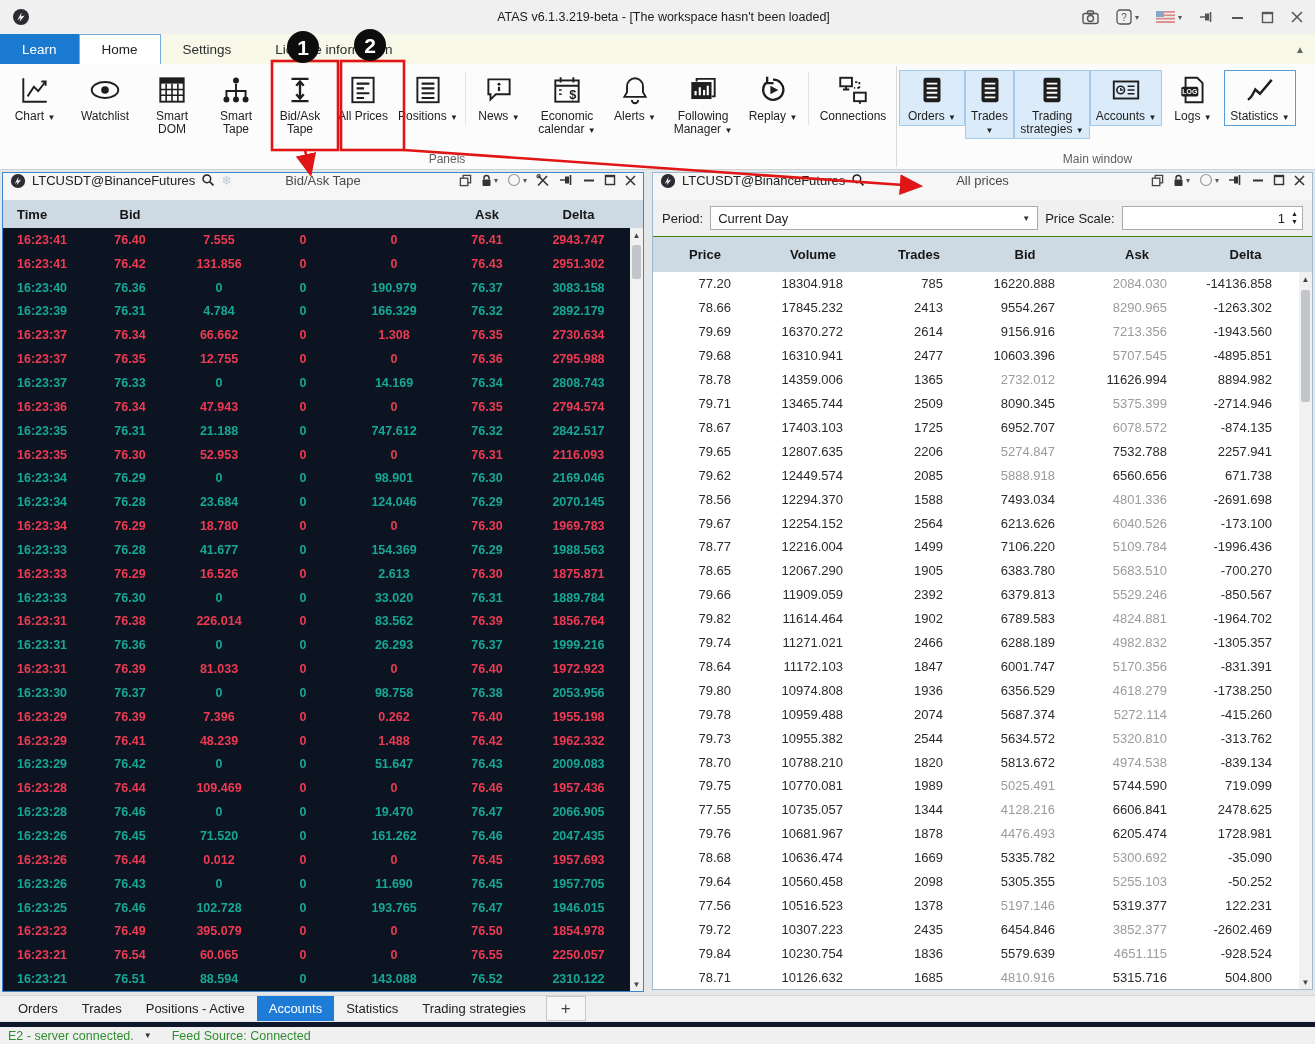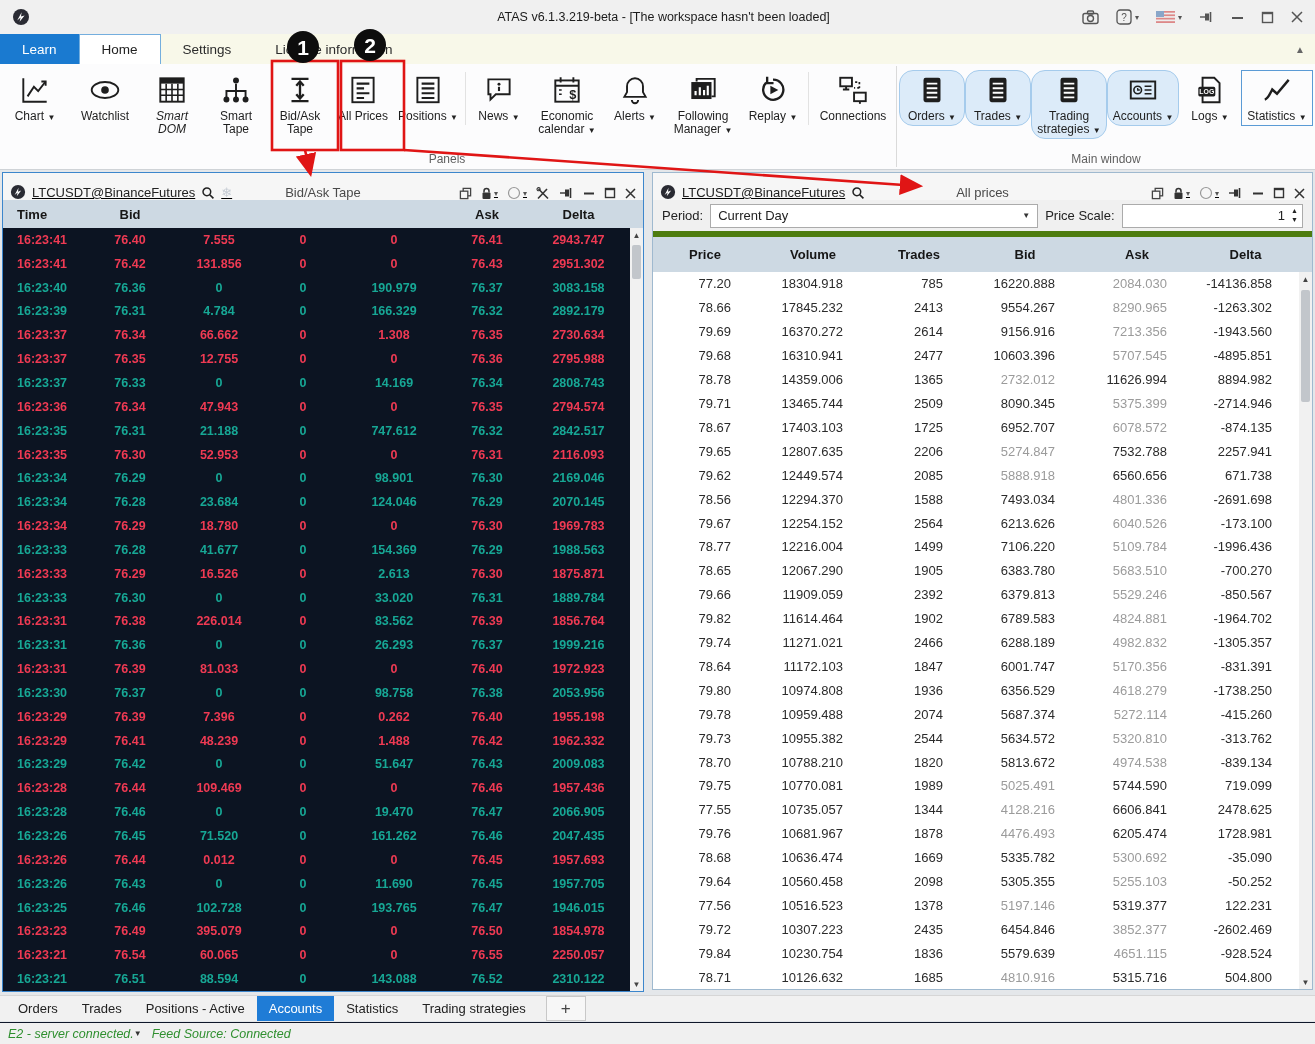--- a/index.html
+++ b/index.html
@@ -32,31 +32,31 @@
   .ribbon { position:absolute; left:0; top:64px; width:1315px; height:106px;
     background:#fcfcfd; border-bottom:1px solid #cfd3d7; }
   .rb-flex { display:flex; height:100%; }
   .rb-group { position:relative; height:100%; padding-top:6px; }
   .rb-row { display:flex; align-items:flex-start; }
   .rb-btn { width:66px; display:flex; flex-direction:column; align-items:center;
     text-align:center; font-size:12px; line-height:1.08; color:#1e1e1e; padding:2px 1px;
     border:1px solid transparent; cursor:default; }
   .rb-btn svg { width:34px; height:34px; margin-bottom:3px; }
   .rb-btn .caret { font-size:8px; color:#222; }
-  .rb-btn.hl-fill { background:#dcebf9; border-color:#a5cbec;border-radius:14px; }
+  .rb-btn.hl-fill { background:#dcebf9; border-color:#a5cbec; }
   .rb-btn.hl-out  { border-color:#5b9bd5; }
   .rb-sep { width:1px; align-self:stretch; background:#e2e2e2; margin:2px 3px 14px 3px; }
   .rb-group-sep { width:1px; background:#dadada; margin:2px 2px; }
   .rb-group-label { position:absolute; bottom:3px; left:0; right:0; text-align:center;
     font-size:12px; color:#5f5f5f; }
 
   
   .panel { position:absolute; display:flex; flex-direction:column; }
-  .pheader { height:27px; background:#f6f6f6; display:flex; align-items:flex-end;
-    padding:0 7px; gap:6px; position:relative; flex:none;text-decoration:underline; }
+  .pheader { height:27px; background:#f6f6f6; display:flex; align-items:flex-start;
+    padding:0 7px; gap:6px; position:relative; flex:none; }
   .instr { font-size:13px; color:#222; }
   .ptitle { position:absolute; left:0; right:0; text-align:center; font-size:13px; color:#4a4a4a; pointer-events:none; }
   .wctrl { margin-left:auto; display:flex; align-items:center; gap:9px; z-index:2; }
   .wctrl .ic { display:flex; align-items:center; gap:2px; }
   .snow { color:#c6ccd4; font-size:13px; }
 
   
   .panel-left { left:2px; top:172px; width:642px; height:820px;
     background:#0c1422; border:1px solid #3c86cc; }
   .colhead-l { height:28px; background:#cdd9e3; flex:none;
@@ -77,21 +77,21 @@
   
   .vscroll { width:13px; flex:none; background:#f1f1f1; display:flex; flex-direction:column;
     align-items:center; font-size:8px; color:#444; }
   .vscroll .arr { height:14px; display:flex; align-items:center; justify-content:center; width:100%; }
   .vscroll .track { flex:1; width:100%; position:relative; }
   .vscroll .thumb { position:absolute; left:2px; right:2px; background:#c2c6cb; border-radius:2px; }
 
   
   .panel-right { left:652px; top:172px; width:661px; height:818px;
     background:#fff; border:1px solid #9fb9cf; }
-  .ptoolbar { height:37px; background:#f0f0f0; border-bottom:6px solid #4d7c0f;
+  .ptoolbar { height:37px; background:#f0f0f0; border-bottom:1px solid #4d7c0f;
     display:flex; align-items:center; padding:0 9px; gap:7px; font-size:13px; color:#222; flex:none; }
   .combo { width:328px; height:24px; background:#fff; border:1px solid #ababab;
     display:flex; align-items:center; padding:0 7px; font-size:13px; }
   .combo .caret { margin-left:auto; font-size:8px; color:#333; }
   .spin { flex:1; height:24px; background:#fff; border:1px solid #ababab;
     display:flex; align-items:center; justify-content:flex-end; padding-right:4px; gap:6px; font-size:13px; }
   .spin .arrows { display:flex; flex-direction:column; font-size:7px; line-height:1.15; color:#222; }
   .colhead-r { height:35px; background:#cdd9e3; flex:none;
     display:grid; grid-template-columns:104px 112px 100px 112px 112px 105px 14px;
     align-items:center; text-align:center; font-size:13px; font-weight:bold; color:#161616; }
@@ -106,22 +106,22 @@
   .tabbar { position:absolute; left:0; top:995px; width:1315px; height:26px;
     background:#f1f1f1; border-top:1px solid #d6d6d6; display:flex; align-items:stretch;
     padding-left:6px; font-size:13px; }
   .btab { padding:0 12px; display:flex; align-items:center; color:#222; }
   .btab.active { background:#1f7cd6; color:#fff; }
   .btab.plus { border:1px solid #c8c8c8; background:#f7f7f7; width:40px; justify-content:center;
     font-size:17px; color:#444; margin-left:8px; }
 
   
   .statusbar { position:absolute; left:0; top:1022px; width:1315px; height:22px;
-    background:#f0f0f0; border-top:1px solid #0f172a; display:flex; align-items:center;
-    padding-left:8px; gap:0; font-size:12.5px; color:#2f8f2f;font-style:italic; }
+    background:#f0f0f0; border-top:5px solid #0f172a; display:flex; align-items:center;
+    padding-left:8px; gap:10px; font-size:12.5px; color:#2f8f2f; }
   .statusbar .dd { color:#333; font-size:8px; }
   .statusbar .feed { margin-left:10px; }
 
   
   .overlay { position:absolute; left:0; top:0; width:1315px; height:1044px;
     pointer-events:none; z-index:60; }
 </style>
 </head>
 <body>
 
@@ -207,21 +207,21 @@
             </svg>
             <span class="rb-label">Chart <span class="caret">▼</span></span>
           </div>
           <div class="rb-btn" style="width: 70px;">
             <svg viewBox="0 0 32 32">
               <ellipse cx="16" cy="16" rx="12.5" ry="7.5" fill="none" stroke="#1e1e1e" stroke-width="1.8"></ellipse>
               <circle cx="16" cy="16" r="3.6" fill="#1e1e1e"></circle>
             </svg>
             <span class="rb-label">Watchlist</span>
           </div>
-          <div class="rb-btn" style="width: 64px; font-style: italic;">
+          <div class="rb-btn" style="width: 64px;">
             <svg viewBox="0 0 32 32">
               <rect x="5" y="5" width="22" height="22" fill="none" stroke="#1e1e1e" stroke-width="1.8"></rect>
               <rect x="5" y="5" width="22" height="5" fill="#1e1e1e"></rect>
               <path d="M10.5 10 V27 M16 10 V27 M21.5 10 V27 M5 15.5 H27 M5 21 H27" fill="none" stroke="#1e1e1e" stroke-width="1.5"></path>
             </svg>
             <span class="rb-label">Smart DOM</span>
           </div>
           <div class="rb-btn" style="width: 64px;">
             <svg viewBox="0 0 32 32">
               <circle cx="16" cy="7" r="2.8" fill="#1e1e1e"></circle>
@@ -312,21 +312,21 @@
       <div class="rb-group-sep"></div>
       <div class="rb-group">
         <div class="rb-row">
           <div class="rb-btn hl-fill" style="width: 66px;">
             <svg viewBox="0 0 32 32">
               <rect x="8" y="4.5" width="16" height="23" rx="2" fill="#1e1e1e"></rect>
               <path d="M11 10 H21 M11 14.3 H21 M11 18.6 H21 M11 22.9 H21" stroke="#fff" stroke-width="1.8"></path>
             </svg>
             <span class="rb-label">Orders <span class="caret">▼</span></span>
           </div>
-          <div class="rb-btn hl-fill" style="width: 66px;">
+          <div class="rb-btn hl-fill" style="width: 49px;">
             <svg viewBox="0 0 32 32">
               <rect x="8" y="4.5" width="16" height="23" rx="2" fill="#1e1e1e"></rect>
               <path d="M11 10 H21 M11 14.3 H21 M11 18.6 H21 M11 22.9 H21" stroke="#fff" stroke-width="1.8"></path>
             </svg>
             <span class="rb-label">Trades <span class="caret">▼</span></span>
           </div>
           <div class="rb-btn hl-fill" style="width: 76px;">
             <svg viewBox="0 0 32 32">
               <rect x="8" y="4.5" width="16" height="23" rx="2" fill="#1e1e1e"></rect>
               <path d="M11 10 H21 M11 14.3 H21 M11 18.6 H21 M11 22.9 H21" stroke="#fff" stroke-width="1.8"></path>

